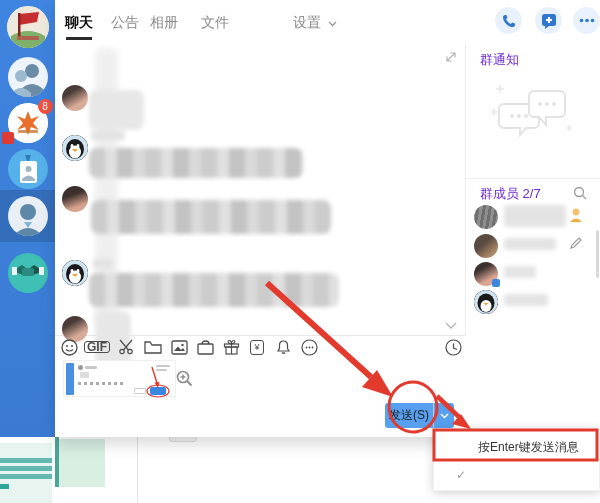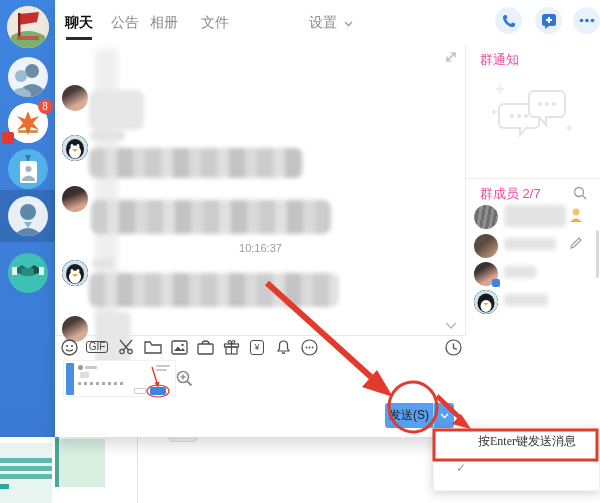--- a/index.html
+++ b/index.html
@@ -49,21 +49,21 @@
   .bubble{position:absolute;border-radius:8px;filter:blur(2px);
     background:repeating-linear-gradient(90deg,#cccccc 0 16px,#e0e0e0 16px 28px,#c3c3c3 28px 44px,#dadada 44px 56px);}
   .bubble.light{background:#e7e7e7;}
   .nameblur{position:absolute;height:9px;border-radius:3px;background:#e2e2e2;filter:blur(2px);}
   .timestamp{position:absolute;left:0;width:411px;text-align:center;font-size:11px;color:#9b9b9b;}
   .chat-corner{position:absolute;color:#b9b9b9;}
 
   
   .toolbar{position:absolute;left:0;top:336px;width:411px;height:22px;}
   .tool{position:absolute;top:1px;width:20px;height:20px;display:flex;align-items:center;justify-content:center;}
-  .gifbox{border:1.4px solid #4c4c4c;border-radius:3px;font-size:10px;font-weight:normal;color:#4c4c4c;
+  .gifbox{border:1.4px solid #4c4c4c;border-radius:3px;font-size:12px;font-weight:bold;color:#4c4c4c;
     padding:1px 2px;line-height:8px;}
   .yuanbox{border:1.4px solid #4c4c4c;border-radius:3px;font-size:9px;color:#4c4c4c;width:14px;height:15px;
     display:flex;align-items:center;justify-content:center;}
 
   
   .input-area{position:absolute;left:0;top:358px;width:411px;height:42px;}
   .thumb{position:absolute;left:8px;top:2px;width:113px;height:37px;background:#fff;border:1px solid #f0f0f0;}
   .thumb .tbar{position:absolute;left:2px;top:2px;width:8px;height:32px;background:#4a90e2;border-radius:1px;}
   .tline{position:absolute;background:#c9c9c9;border-radius:1px;}
   .tbtn-w{position:absolute;left:70px;top:27px;width:12px;height:6px;border:1px solid #ccc;border-radius:1px;}
@@ -75,32 +75,32 @@
     display:flex;align-items:center;justify-content:center;}
   .btn-send{position:absolute;left:330px;top:403px;width:48px;height:25px;background:#57a0ef;
     border-radius:3px 0 0 3px;font-size:12px;color:#1c1c1c;
     display:flex;align-items:center;justify-content:center;}
   .btn-send-arrow{position:absolute;left:378px;top:403px;width:21px;height:25px;background:#57a0ef;
     border-radius:0 3px 3px 0;border-left:1px solid rgba(255,255,255,0.55);
     display:flex;align-items:center;justify-content:center;}
 
   
   .rpanel{position:absolute;left:411px;top:45px;width:134px;height:392px;background:#fff;}
-  .rtitle{position:absolute;left:14px;font-size:13px;color:#ec4899;}
+  .rtitle{position:absolute;left:14px;font-size:13px;color:#6d28d9;}
   .rempty{position:absolute;left:0;width:134px;text-align:center;font-size:11px;color:#bdbdbd;}
   .rdivider{position:absolute;left:0;top:133px;width:134px;border-top:1px solid #efefef;}
   .mrow-av{position:absolute;left:8px;width:24px;height:24px;border-radius:50%;overflow:hidden;}
   .mname{position:absolute;left:38px;height:12px;border-radius:3px;background:#e3e3e3;filter:blur(2px);}
   .scroll-thumb{position:absolute;right:1px;width:3px;border-radius:2px;background:#d9d9d9;}
 
   
   .dropdown{position:absolute;left:433px;top:428px;width:167px;height:63px;background:#fff;
     box-shadow:0 2px 10px rgba(0,0,0,0.18);border:1px solid #f0f0f0;}
   .dd-item{position:absolute;left:0;width:167px;height:28px;font-size:12px;color:#333;
-    display:flex;font-family:Liberation Serif, serif;}
+    display:flex;align-items:center;}
   .dd-check{width:22px;margin-left:22px;color:#9a9a9a;font-size:12px;}
 
   
   .annot{position:absolute;left:0;top:0;width:600px;height:503px;pointer-events:none;}
   svg{display:block;}
 </style>
 </head>
 <body>
 
 <div class="stage">
@@ -189,21 +189,21 @@
   </div>
 
   <div class="window">
 
     <div class="nav">
       <div class="tab active" style="left:10px;">聊天</div>
       <div class="tab" style="left:56px;">公告</div>
       <div class="tab" style="left:95px;">相册</div>
       <div class="tab" style="left:146px;">文件</div>
       <div class="tab" style="left:193px;margin-top:31px;">活动</div>
-      <div class="tab" style="left:238px;margin-left:16px;">
+      <div class="tab" style="left:238px;">
         <span>设置</span>
         <svg width="9" height="6" viewBox="0 0 9 6" style="display:inline-block;margin-left:3px;">
           <polyline points="1,1 4.5,4.5 8,1" fill="none" stroke="#9a9a9a" stroke-width="1.3"></polyline>
         </svg>
       </div>
 
       <div class="nav-act" style="left:440px;">
         <svg width="14" height="14" viewBox="0 0 14 14">
           <path d="M3 1 C2 1 1 2 1 3 C1 8 6 13 11 13 C12 13 13 12 13 11 L13 9.5 L10 8.5 L9 10 C7 9.3 4.7 7 4 5 L5.5 4 L4.5 1 Z" fill="#2f77d1"></path>
         </svg>
@@ -244,21 +244,20 @@
           <ellipse cx="16" cy="11" rx="1.5" ry="2" fill="#fff"></ellipse>
           <path d="M10 14 L16 14 L13 17 Z" fill="#f2a33c"></path>
         </svg>
       </div>
       <div class="nameblur" style="left:36px;top:86px;width:34px;"></div>
       <div class="bubble" style="left:34px;top:103px;width:214px;height:30px;"></div>
 
       <div class="cav" style="left:7px;top:141px;background:linear-gradient(160deg,#3c2f2c 35%,#d8a38e 75%);"></div>
       <div class="bubble" style="left:36px;top:155px;width:240px;height:34px;"></div>
 
-      <div class="timestamp" style="top:197px;">10:16:37</div>
 
       <div class="cav" style="left:7px;top:215px;background:#111;">
         <svg width="26" height="26" viewBox="0 0 26 26">
           <circle cx="13" cy="13" r="13" fill="#cfe3f0"></circle>
           <ellipse cx="13" cy="14" rx="9" ry="10" fill="#1a1a1a"></ellipse>
           <ellipse cx="13" cy="17" rx="6" ry="6.5" fill="#fff"></ellipse>
           <ellipse cx="10" cy="11" rx="1.5" ry="2" fill="#fff"></ellipse>
           <ellipse cx="16" cy="11" rx="1.5" ry="2" fill="#fff"></ellipse>
           <path d="M10 14 L16 14 L13 17 Z" fill="#f2a33c"></path>
         </svg>

